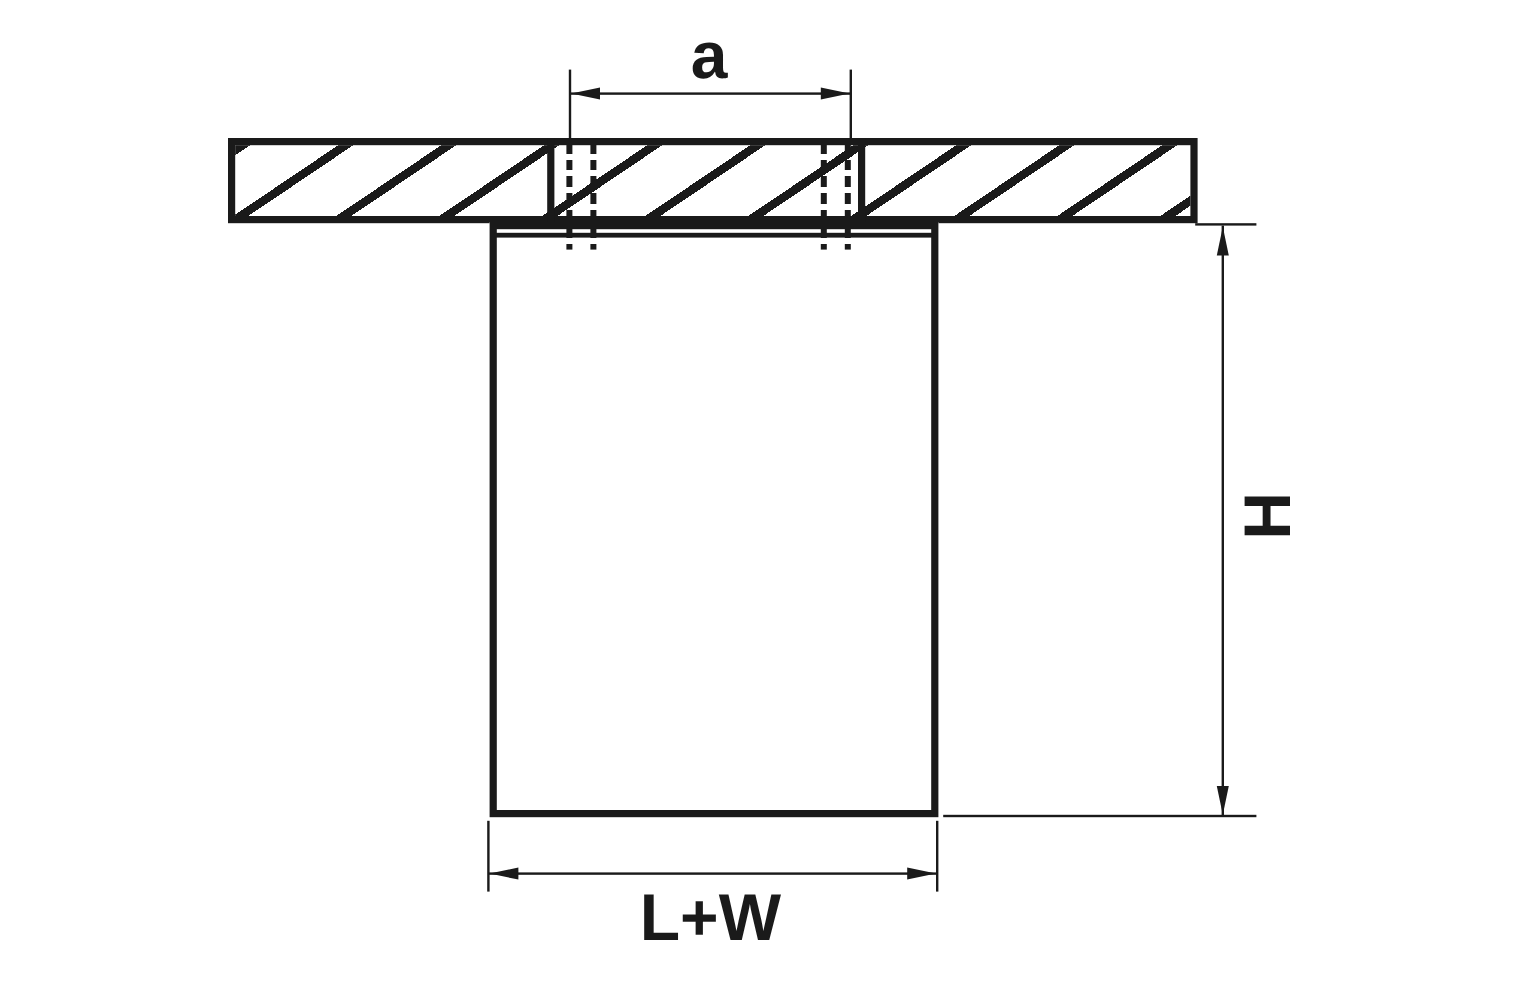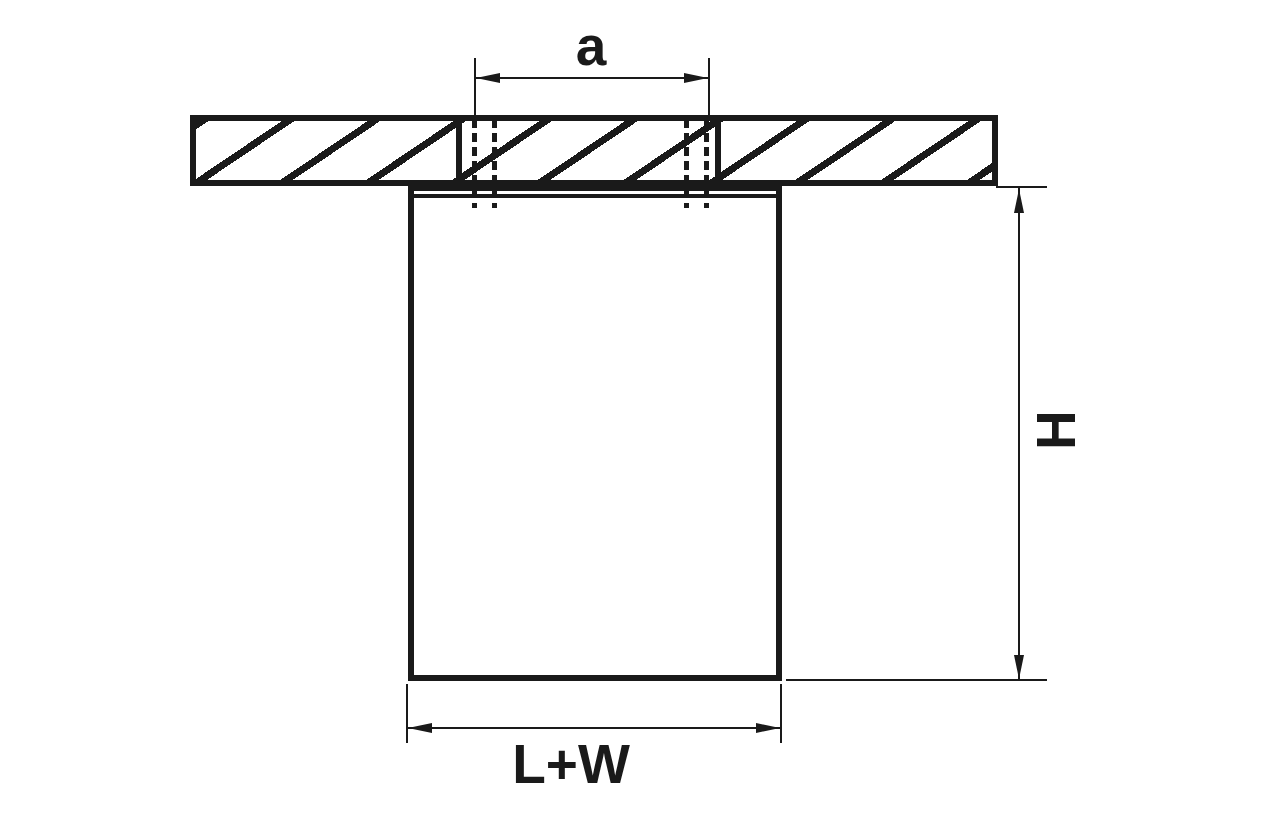--- a/index.html
+++ b/index.html
@@ -67,21 +67,21 @@
     color:var(--line);
     font-weight:bold;
     font-size:55px;
     line-height:56px;
     text-align:center;
     white-space:nowrap;
     user-select:none;
   }
   .label-a{left:556px;top:18px;width:70px;height:56px;}
   .label-h{left:1028px;top:402px;width:56px;height:56px;transform:rotate(-90deg);}
-  .label-lw{left:491px;top:736px;width:160px;height:56px;}
+  .label-lw{left:512px;top:736px;width:160px;height:56px;}
 </style>
 </head>
 <body>
 
 <div class="canvas">
 
   <div class="abs dim-label label-a">a</div>
   <div class="abs thin-v" style="left:474px;top:58px;height:58px;"></div>
   <div class="abs thin-v" style="left:708px;top:58px;height:58px;"></div>
   <div class="abs thin-h" style="left:475px;top:77px;width:234px;"></div>

